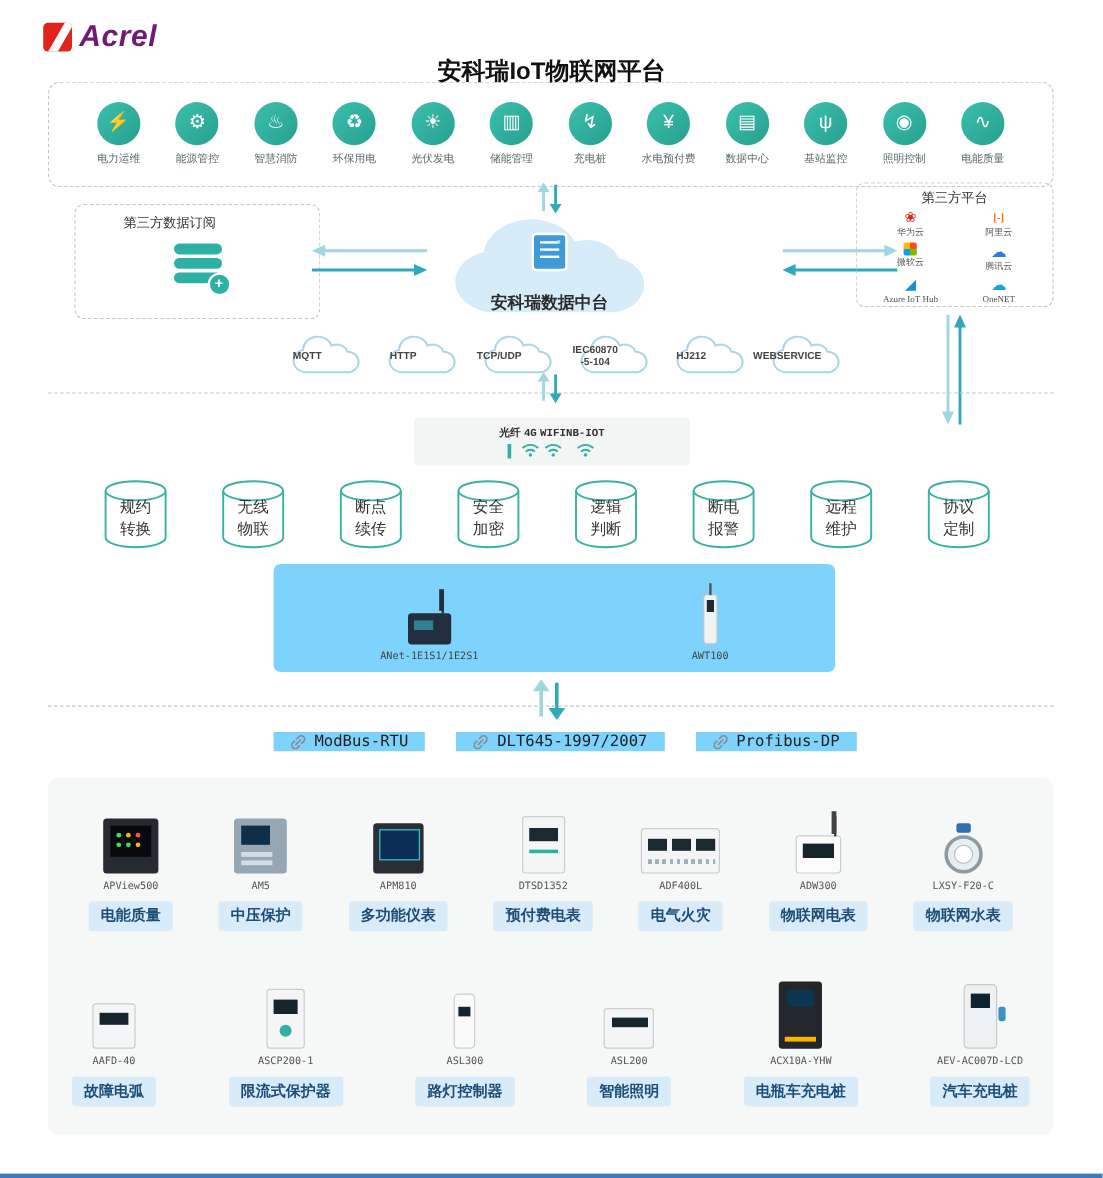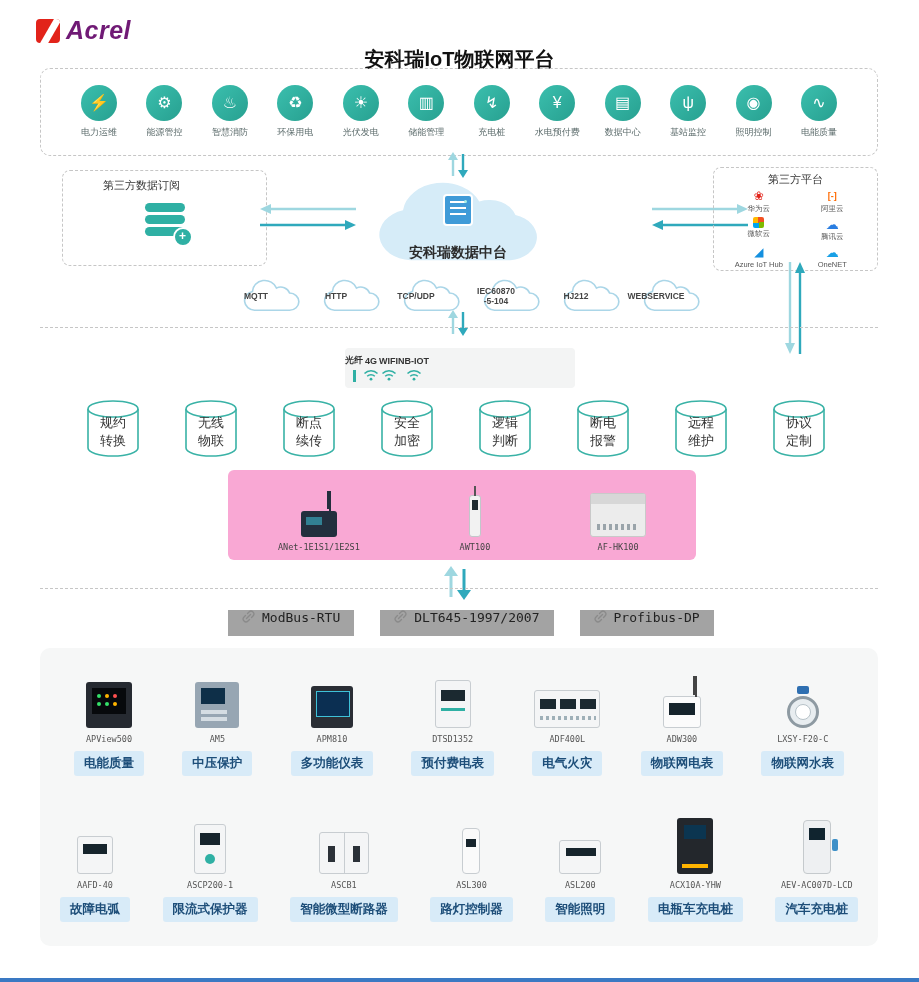--- a/index.html
+++ b/index.html
@@ -50,21 +50,21 @@
   
   .cloud-wrap { position:absolute; left:358px; top:172px; width:200px; height:98px; }
   .cloud-wrap svg.bigcloud { position:absolute; inset:0; }
   .srv { position:absolute; left:50%; top:22px; transform:translateX(-50%); width:30px; height:32px; background:#3f9bd8;
          border-radius:4px; border:2px solid #fff; }
   .srv::before { content:""; position:absolute; left:5px; top:5px; width:16px; height:2px; background:#fff; box-shadow:0 6px 0 #fff, 0 12px 0 #fff; }
   .srv::after { content:""; position:absolute; right:4px; top:4px; width:3px; height:3px; border-radius:50%; background:#a9f0e4; }
   .cloud-label { position:absolute; bottom:8px; width:100%; text-align:center; font-size:14px; font-weight:700; color:#2b2b2b; }
 
   
-  .tp-box { position:absolute; left:713px; top:167px; width:165px; height:104px; border:1px dashed #c6c6c6; border-radius:8px; padding:4px 8px 0; }
+  .tp-box { position:absolute; left:713px; top:152px; width:165px; height:104px; border:1px dashed #c6c6c6; border-radius:8px; padding:4px 8px 0;font-family:Liberation Serif, serif; }
   .tp-title { text-align:center; font-size:11px; color:#333; margin-bottom:2px; }
   .tp-grid { display:grid; grid-template-columns:1fr 1fr; row-gap:3px; }
   .tp-item { display:flex; flex-direction:column; align-items:center; }
   .chip { width:14px; height:14px; display:flex; align-items:center; justify-content:center; font-size:12px; line-height:1; }
   .chip.t-huawei::before { content:"❀"; color:#e2231a; }
   .chip.t-ali::before { content:"[-]"; color:#ff6a00; font-weight:bold; font-size:9px; }
   .chip.t-ms { background:conic-gradient(#f25022 0 25%,#7fba00 0 50%,#00a4ef 0 75%,#ffb900 0); width:11px; height:11px; border-radius:2px; }
   .chip.t-tencent::before { content:"☁"; color:#2a7de1; font-size:13px; }
   .chip.t-azure::before { content:"◢"; color:#1490df; }
   .chip.t-onenet::before { content:"☁"; color:#18a0e6; font-size:13px; }
@@ -72,53 +72,53 @@
 
   
   .clouds-row { position:absolute; left:238px; top:276px; width:436px; display:flex; justify-content:space-between;gap:44px; }
   .pcloud { position:relative; width:66px; height:38px; }
   .pcloud svg { position:absolute; inset:0; }
   .pcloud-label { position:absolute; inset:0; display:flex; align-items:center; justify-content:center; text-align:center;
                   font-size:8.5px; font-weight:700; color:#444; white-space:pre-line; line-height:1.15; padding-top:4px; }
 
   
   .conn-bar { position:absolute; left:345px; top:348px; width:230px; height:40px; background:#f3f4f4; border-radius:4px;
-              display:flex; align-items:center; justify-content:flex-start; }
+              display:flex; align-items:center; justify-content:center;font-family:Liberation Mono, monospace; }
   .conn { display:flex; flex-direction:column; align-items:center; gap:3px; }
   .conn-label { font-size:9px; color:#333; font-weight:700; }
   .icon-fiber { display:none; width:3px; height:12px; background:#2fb0a4; }
   .conn.t-fiber .icon-fiber { display:block; }
 
   
   .caps-row { position:absolute; left:84px; top:398px; width:744px; display:flex; justify-content:space-between; }
   .cap { position:relative; width:58px; height:62px; }
   .cap svg { position:absolute; inset:0; }
   .cap-text { position:absolute; inset:0; padding-top:16px; text-align:center; font-size:13px; color:#333;
               white-space:pre-line; line-height:1.35; }
 
   
-  .gw-box { position:absolute; left:228px; top:470px; width:468px; height:90px; background:#f9a8d4; border-radius:6px;
+  .gw-box { position:absolute; left:228px; top:470px; width:468px; height:90px; background:#7dd3fc; border-radius:6px;
             display:flex; justify-content:space-around; align-items:flex-end; padding-bottom:8px; }
   .gw { display:flex; flex-direction:column; align-items:center; }
   .gw-img { height:52px; display:flex; align-items:flex-end; justify-content:center; }
   .gw-model { font-family:"DejaVu Sans Mono", monospace; font-size:8.5px; color:#444; margin-top:5px; }
   .g-anet { width:36px; height:26px; background:#232f3e; border-radius:3px; position:relative; }
   .g-anet::before { content:""; position:absolute; left:5px; top:6px; width:16px; height:8px; background:#3fc2d8; opacity:.55; }
   .g-anet::after { content:""; position:absolute; right:6px; top:-16px; width:2px; height:16px; background:#232f3e; box-shadow:-1px -3px 0 1px #232f3e; }
   .g-awt { width:12px; height:42px; background:#f2f2f2; border:1px solid #c2c7ca; border-radius:3px; position:relative; }
   .g-awt::before { content:""; position:absolute; left:2px; top:4px; width:6px; height:10px; background:#1e2a30; }
   .g-awt::after { content:""; position:absolute; left:4px; top:-10px; width:2px; height:10px; background:#555; }
   .g-hk { width:56px; height:44px; background:#ececec; border:1px solid #c9c9c9; border-radius:3px; position:relative; }
   .g-hk::before { content:""; position:absolute; left:0; top:0; right:0; height:10px; background:#d7d7d7; }
   .g-hk::after { content:""; position:absolute; left:6px; bottom:6px; width:42px; height:6px;
                  background:repeating-linear-gradient(90deg,#9aa4aa 0 3px,transparent 3px 6px); }
 
   
   .fp-row { position:absolute; left:228px; top:610px; display:flex; gap:26px; }
-  .fp-tag { height:26px; display:flex; gap:7px; background:#a3a3a3; padding:0 14px;
+  .fp-tag { height:16px; display:flex; align-items:center; gap:7px; background:#7dd3fc; padding:0 14px;
             font-family:"DejaVu Sans Mono", monospace; font-size:13px; color:#222; }
 
   
   .devices-box { position:absolute; left:40px; top:648px; width:838px; height:298px; background:#f6f7f7; border-radius:10px; }
   .drow { position:absolute; left:0; right:0; display:flex; justify-content:space-between; }
   .drow1 { top:22px; padding:0 34px; }
   .drow2 { top:168px; padding:0 20px; }
   .ditem { display:flex; flex-direction:column; align-items:center; }
   .dimg { height:58px; display:flex; align-items:flex-end; justify-content:center; }
   .dmodel { font-family:"DejaVu Sans Mono", monospace; font-size:8.5px; color:#555; margin:6px 0 7px; white-space:nowrap; }
@@ -526,26 +526,20 @@
         <div class="gw-model">ANet-1E1S1/1E2S1</div>
       </div>
 
       <div class="gw">
         <div class="gw-img">
           <i class="gfx t-awt g-awt"></i>
         </div>
         <div class="gw-model">AWT100</div>
       </div>
 
-      <div class="gw">
-        <div class="gw-img">
-          <i class="gfx t-hk g-hk"></i>
-        </div>
-        <div class="gw-model">AF-HK100</div>
-      </div>
     </div>
 
   <svg class="abs v3" width="40" height="34" viewBox="0 0 40 34">
     <line x1="14" y1="8" x2="14" y2="31" stroke="#9ed7e0" stroke-width="3"></line>
     <polygon points="14,0 7,10 21,10" fill="#9ed7e0"></polygon>
     <line x1="27" y1="3" x2="27" y2="25" stroke="#2fa9bc" stroke-width="3"></line>
     <polygon points="27,34 20,24 34,24" fill="#2fa9bc"></polygon>
   </svg>
   <div class="divider d2"></div>
 
@@ -644,27 +638,20 @@
         </div>
 
         <div class="ditem">
           <div class="dimg">
             <i class="dv t-ascp"></i>
           </div>
           <div class="dmodel">ASCP200-1</div>
           <div class="dtag">限流式保护器</div>
         </div>
 
-        <div class="ditem">
-          <div class="dimg">
-            <i class="dv t-ascb"></i>
-          </div>
-          <div class="dmodel">ASCB1</div>
-          <div class="dtag">智能微型断路器</div>
-        </div>
 
         <div class="ditem">
           <div class="dimg">
             <i class="dv t-asl300"></i>
           </div>
           <div class="dmodel">ASL300</div>
           <div class="dtag">路灯控制器</div>
         </div>
 
         <div class="ditem">

